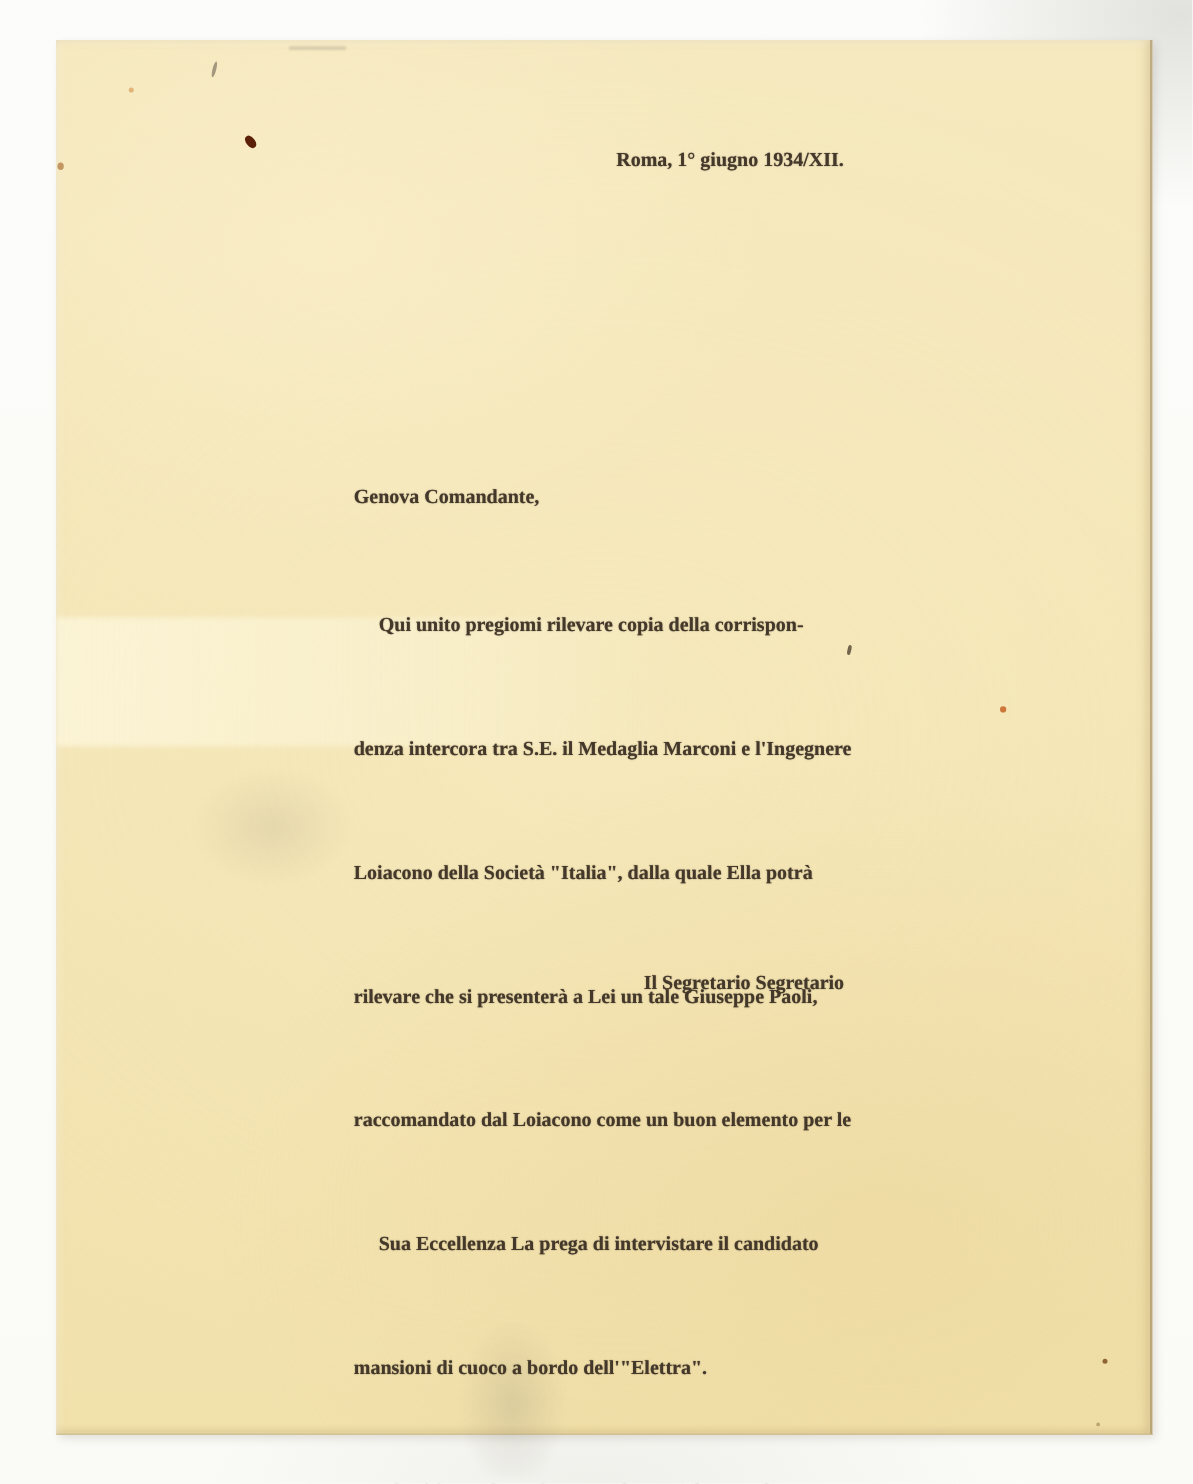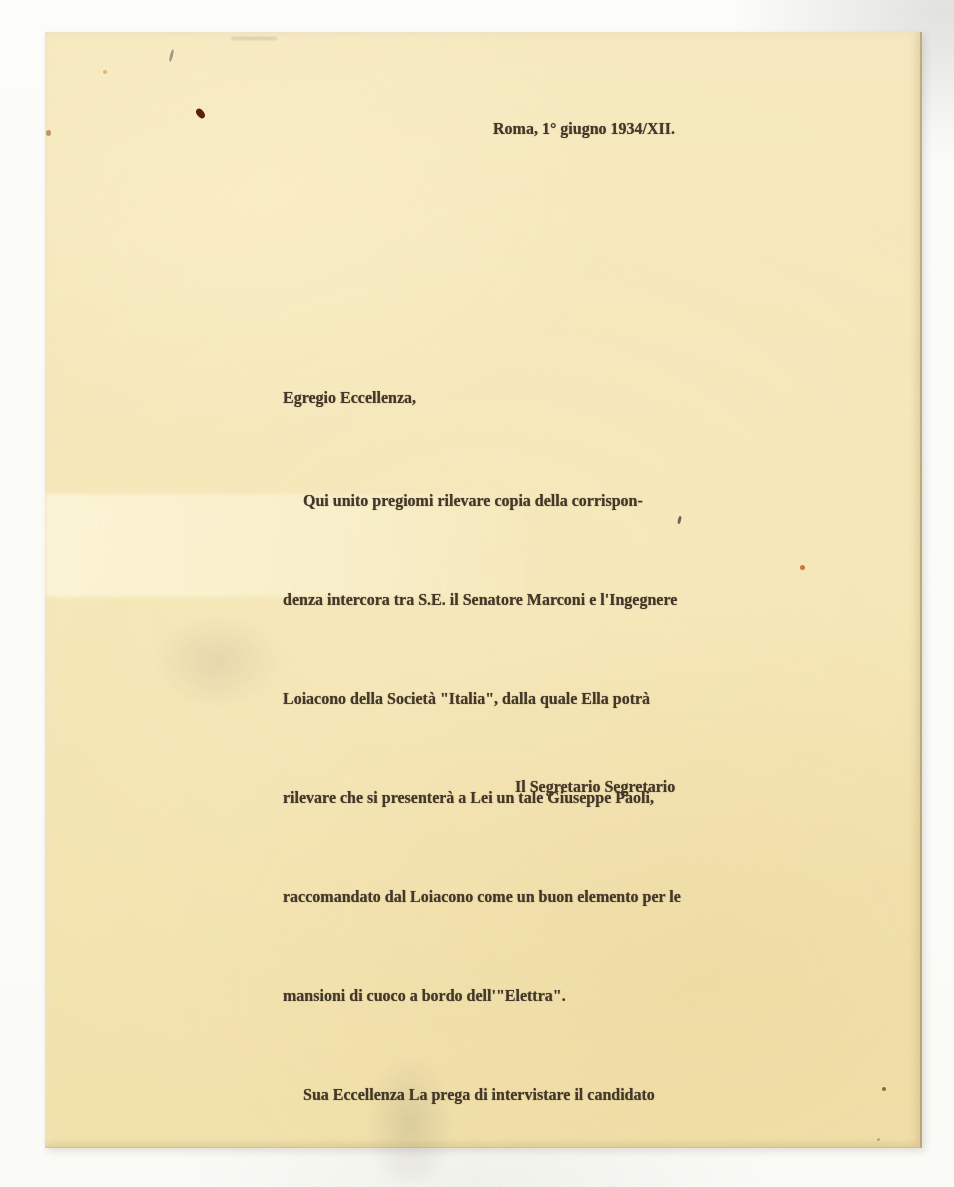--- a/index.html
+++ b/index.html
@@ -89,30 +89,30 @@
     <div class="speck speck-4"></div>
     <div class="speck speck-5"></div>
     <div class="speck speck-6"></div>
     <div class="speck speck-7"></div>
     <div class="speck speck-8"></div>
     <div class="speck speck-9"></div>
 
     <div class="txt dateline">Roma, 1° giugno 1934/XII.</div>
 
 
-    <div class="txt salutation">Egregio Eccellenza,</div>
+    <div class="txt salutation">Genova Comandante,</div>
 
     <div class="txt body-block">
       <div>     Qui unito pregiomi rilevare copia della corrispon-</div>
-      <div>denza intercora tra S.E. il Senatore Marconi e l'Ingegnere</div>
+      <div>denza intercora tra S.E. il Medaglia Marconi e l'Ingegnere</div>
       <div>Loiacono della Società "Italia", dalla quale Ella potrà</div>
       <div>rilevare che si presenterà a Lei un tale Giuseppe Paoli,</div>
       <div>raccomandato dal Loiacono come un buon elemento per le</div>
+      <div>     Sua Eccellenza La prega di intervistare il candidato</div>
       <div>mansioni di cuoco a bordo dell'"Elettra".</div>
-      <div>     Sua Eccellenza La prega di intervistare il candidato</div>
       <div>e, se lo ritiene adatto, impegnarlo senz'altro per l'epoca</div>
       
       
     </div>
 
     <div class="txt signature">Il Segretario Segretario</div>
 
   </div>
 </div>
 

